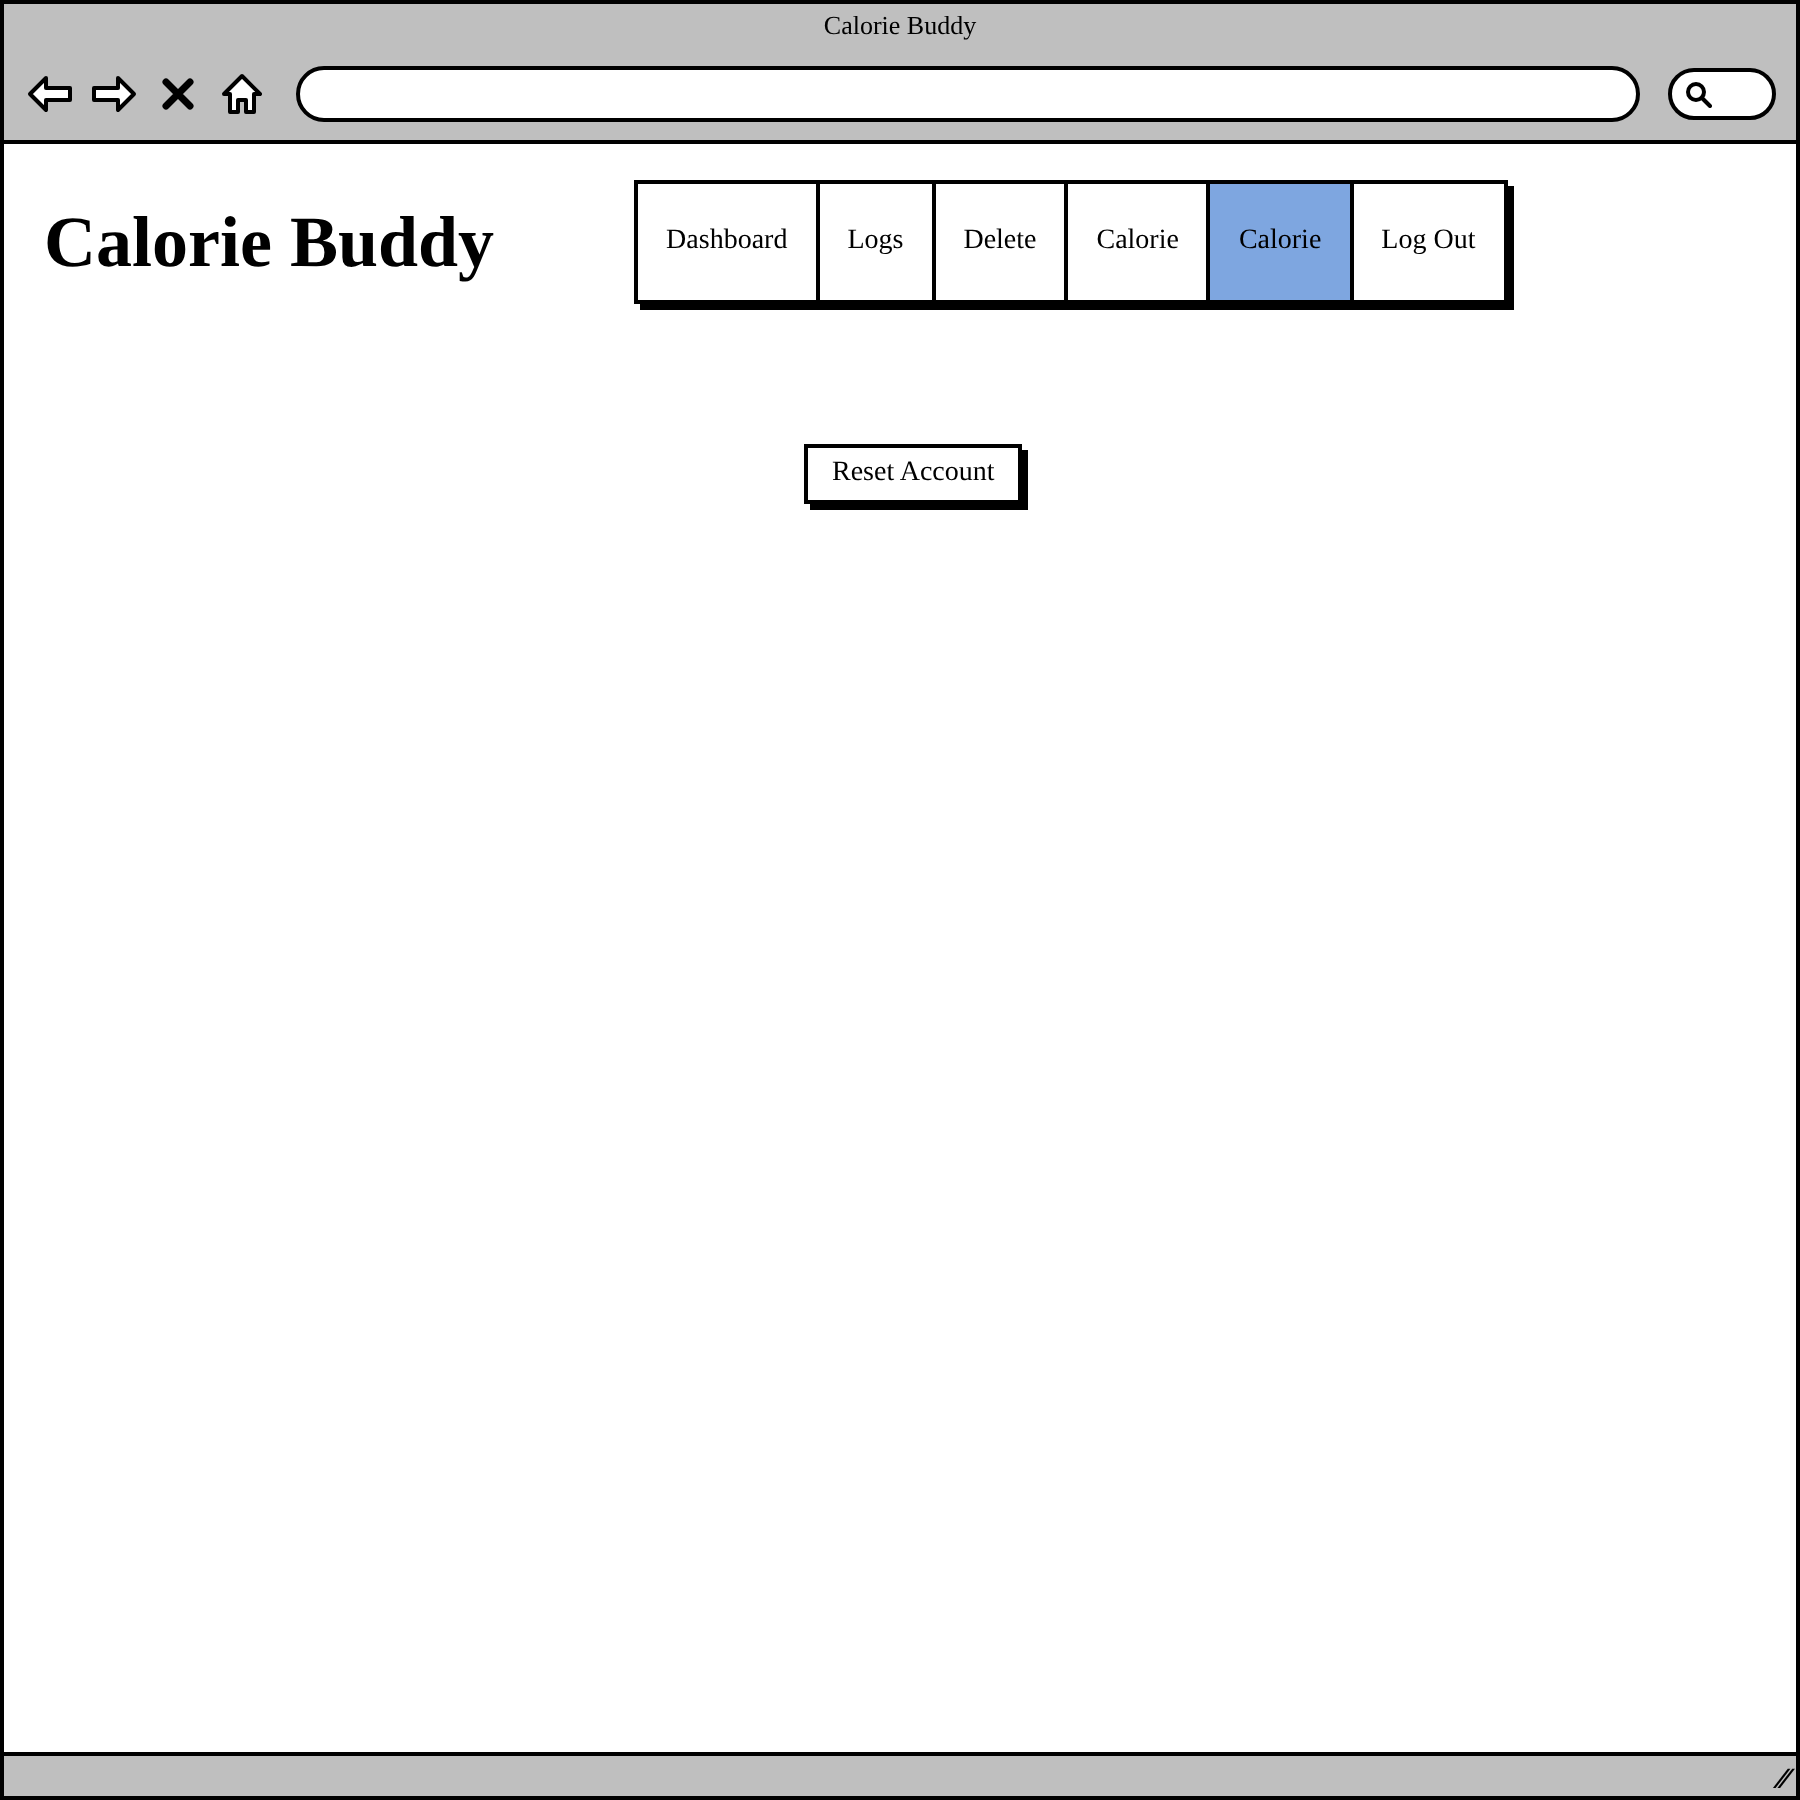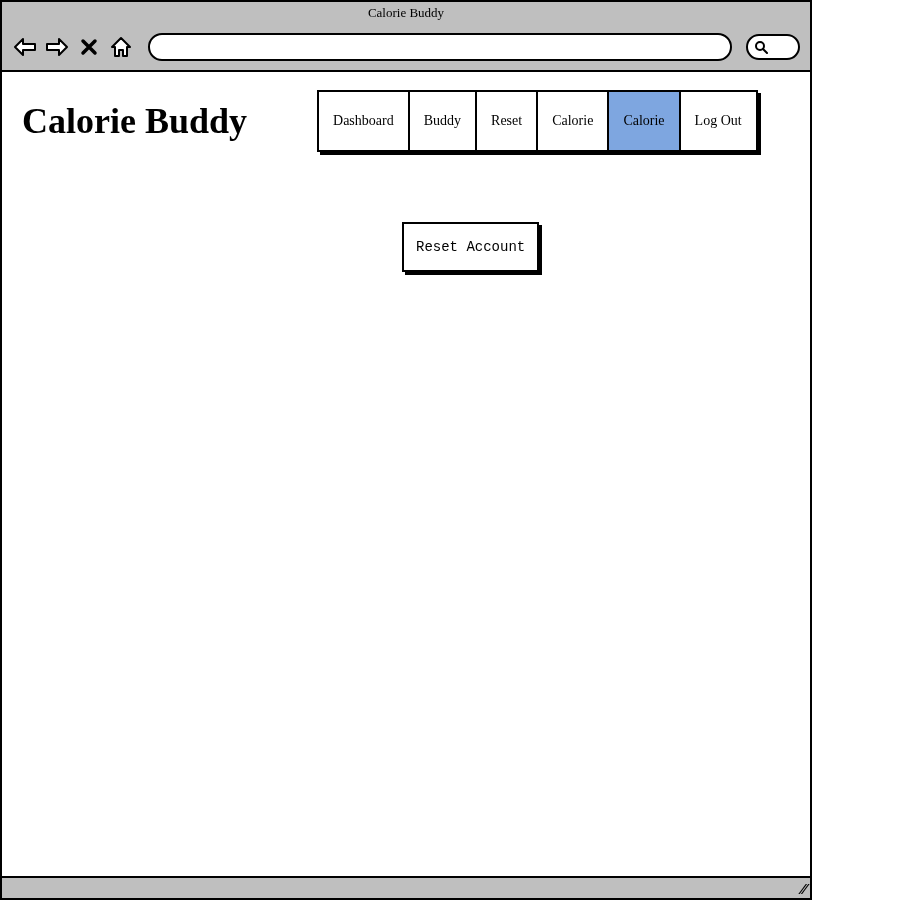--- a/index.html
+++ b/index.html
@@ -8,21 +8,21 @@
       padding: 0;
     }
     body {
       font-family: "Comic Sans MS", "Marker Felt", cursive, sans-serif;
       background: #fff;
       width: 900px;
       height: 900px;
       overflow: hidden;
     }
     .browser-frame {
-      width: 812px;
+      width: 900px;
       height: 900px;
       border: 2.5px solid #000;
       display: flex;
       flex-direction: column;
       position: relative;
     }
     .title-bar {
       background: #bfbfbf;
       height: 22px;
       text-align: center;
@@ -134,24 +134,24 @@
       right: -3px;
       bottom: -3px;
       background: #000;
       z-index: 0;
     }
     .sketch-button-inner {
       position: relative;
       z-index: 1;
       background: #fff;
       border: 2px solid #000;
-      padding: 15px 12px;
+      padding: 5px 12px;
       font-size: 14px;
       cursor: pointer;
-      font-family: Liberation Mono, monospace;
+      font-family: Liberation Serif, serif;
     }
     .status-bar {
       background: #bfbfbf;
       height: 22px;
       border-top: 2.5px solid #000;
       position: relative;
     }
     .resize-grip {
       position: absolute;
       right: 4px;
@@ -195,22 +195,22 @@
           <line x1="9" y1="9" x2="13" y2="13" stroke="#000" stroke-width="2" stroke-linecap="round"></line>
         </svg>
     </div>
   </div>
 
   <div class="content">
     <div class="header-row">
       <div class="app-title">Calorie Buddy</div>
       <div class="tab-bar">
         <div class="tab">Dashboard</div>
-        <div class="tab">Buddy</div>
-        <div class="tab">Reset</div>
+        <div class="tab">Logs</div>
+        <div class="tab">Delete</div>
         <div class="tab">Calorie</div>
         <div class="tab active">Calorie</div>
         <div class="tab">Log Out</div>
       </div>
     </div>
 
     <div class="settings-buttons">
       <div class="sketch-button">
         <div class="sketch-button-inner">Reset Account</div>
       </div>

